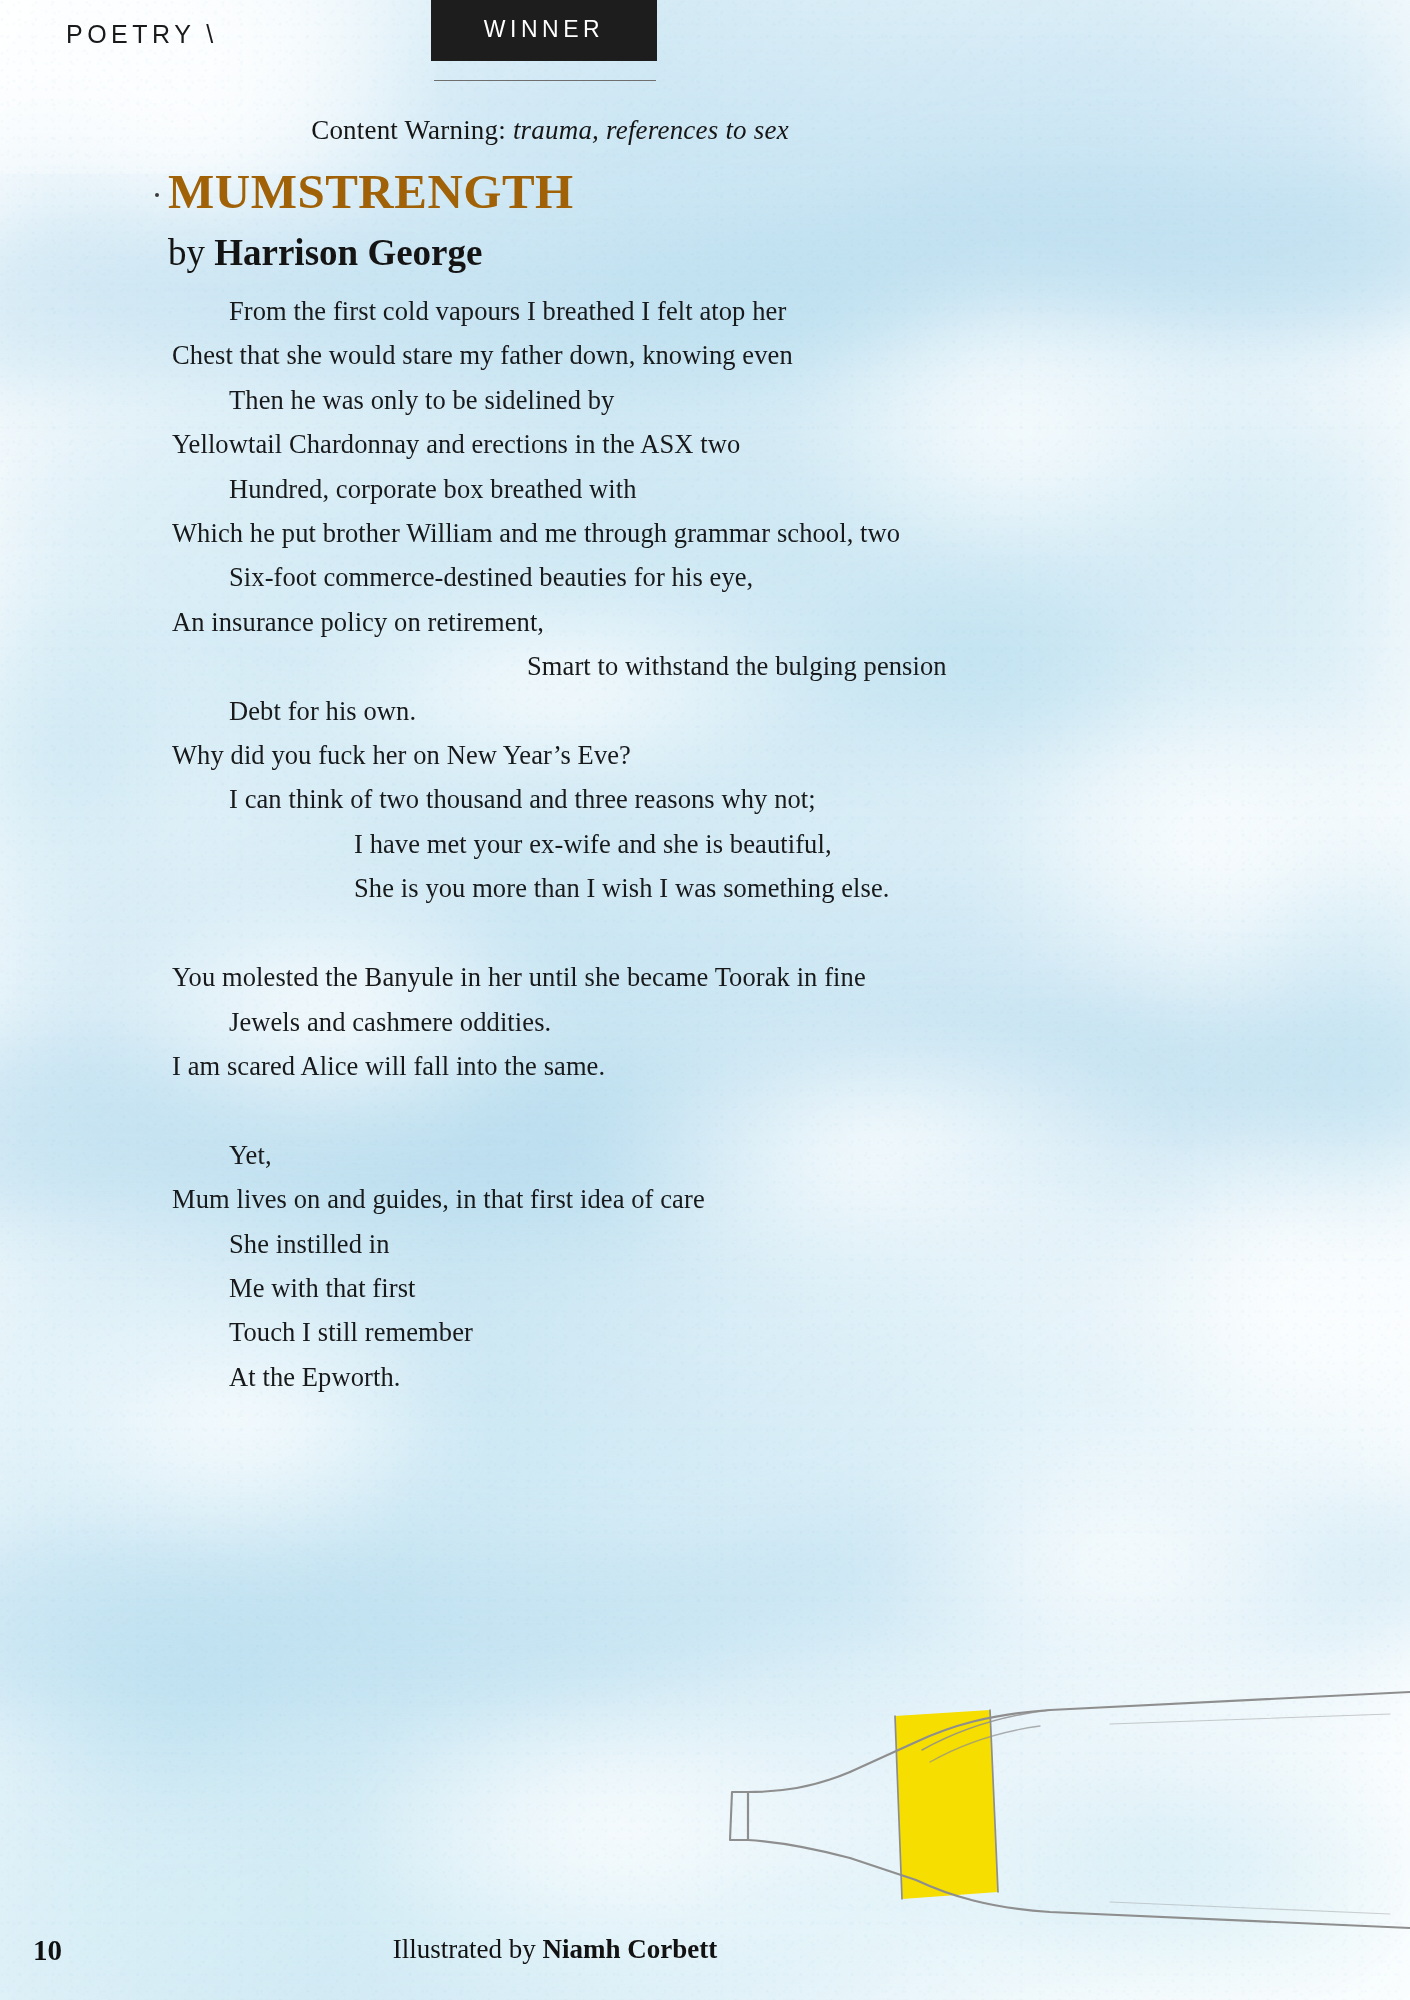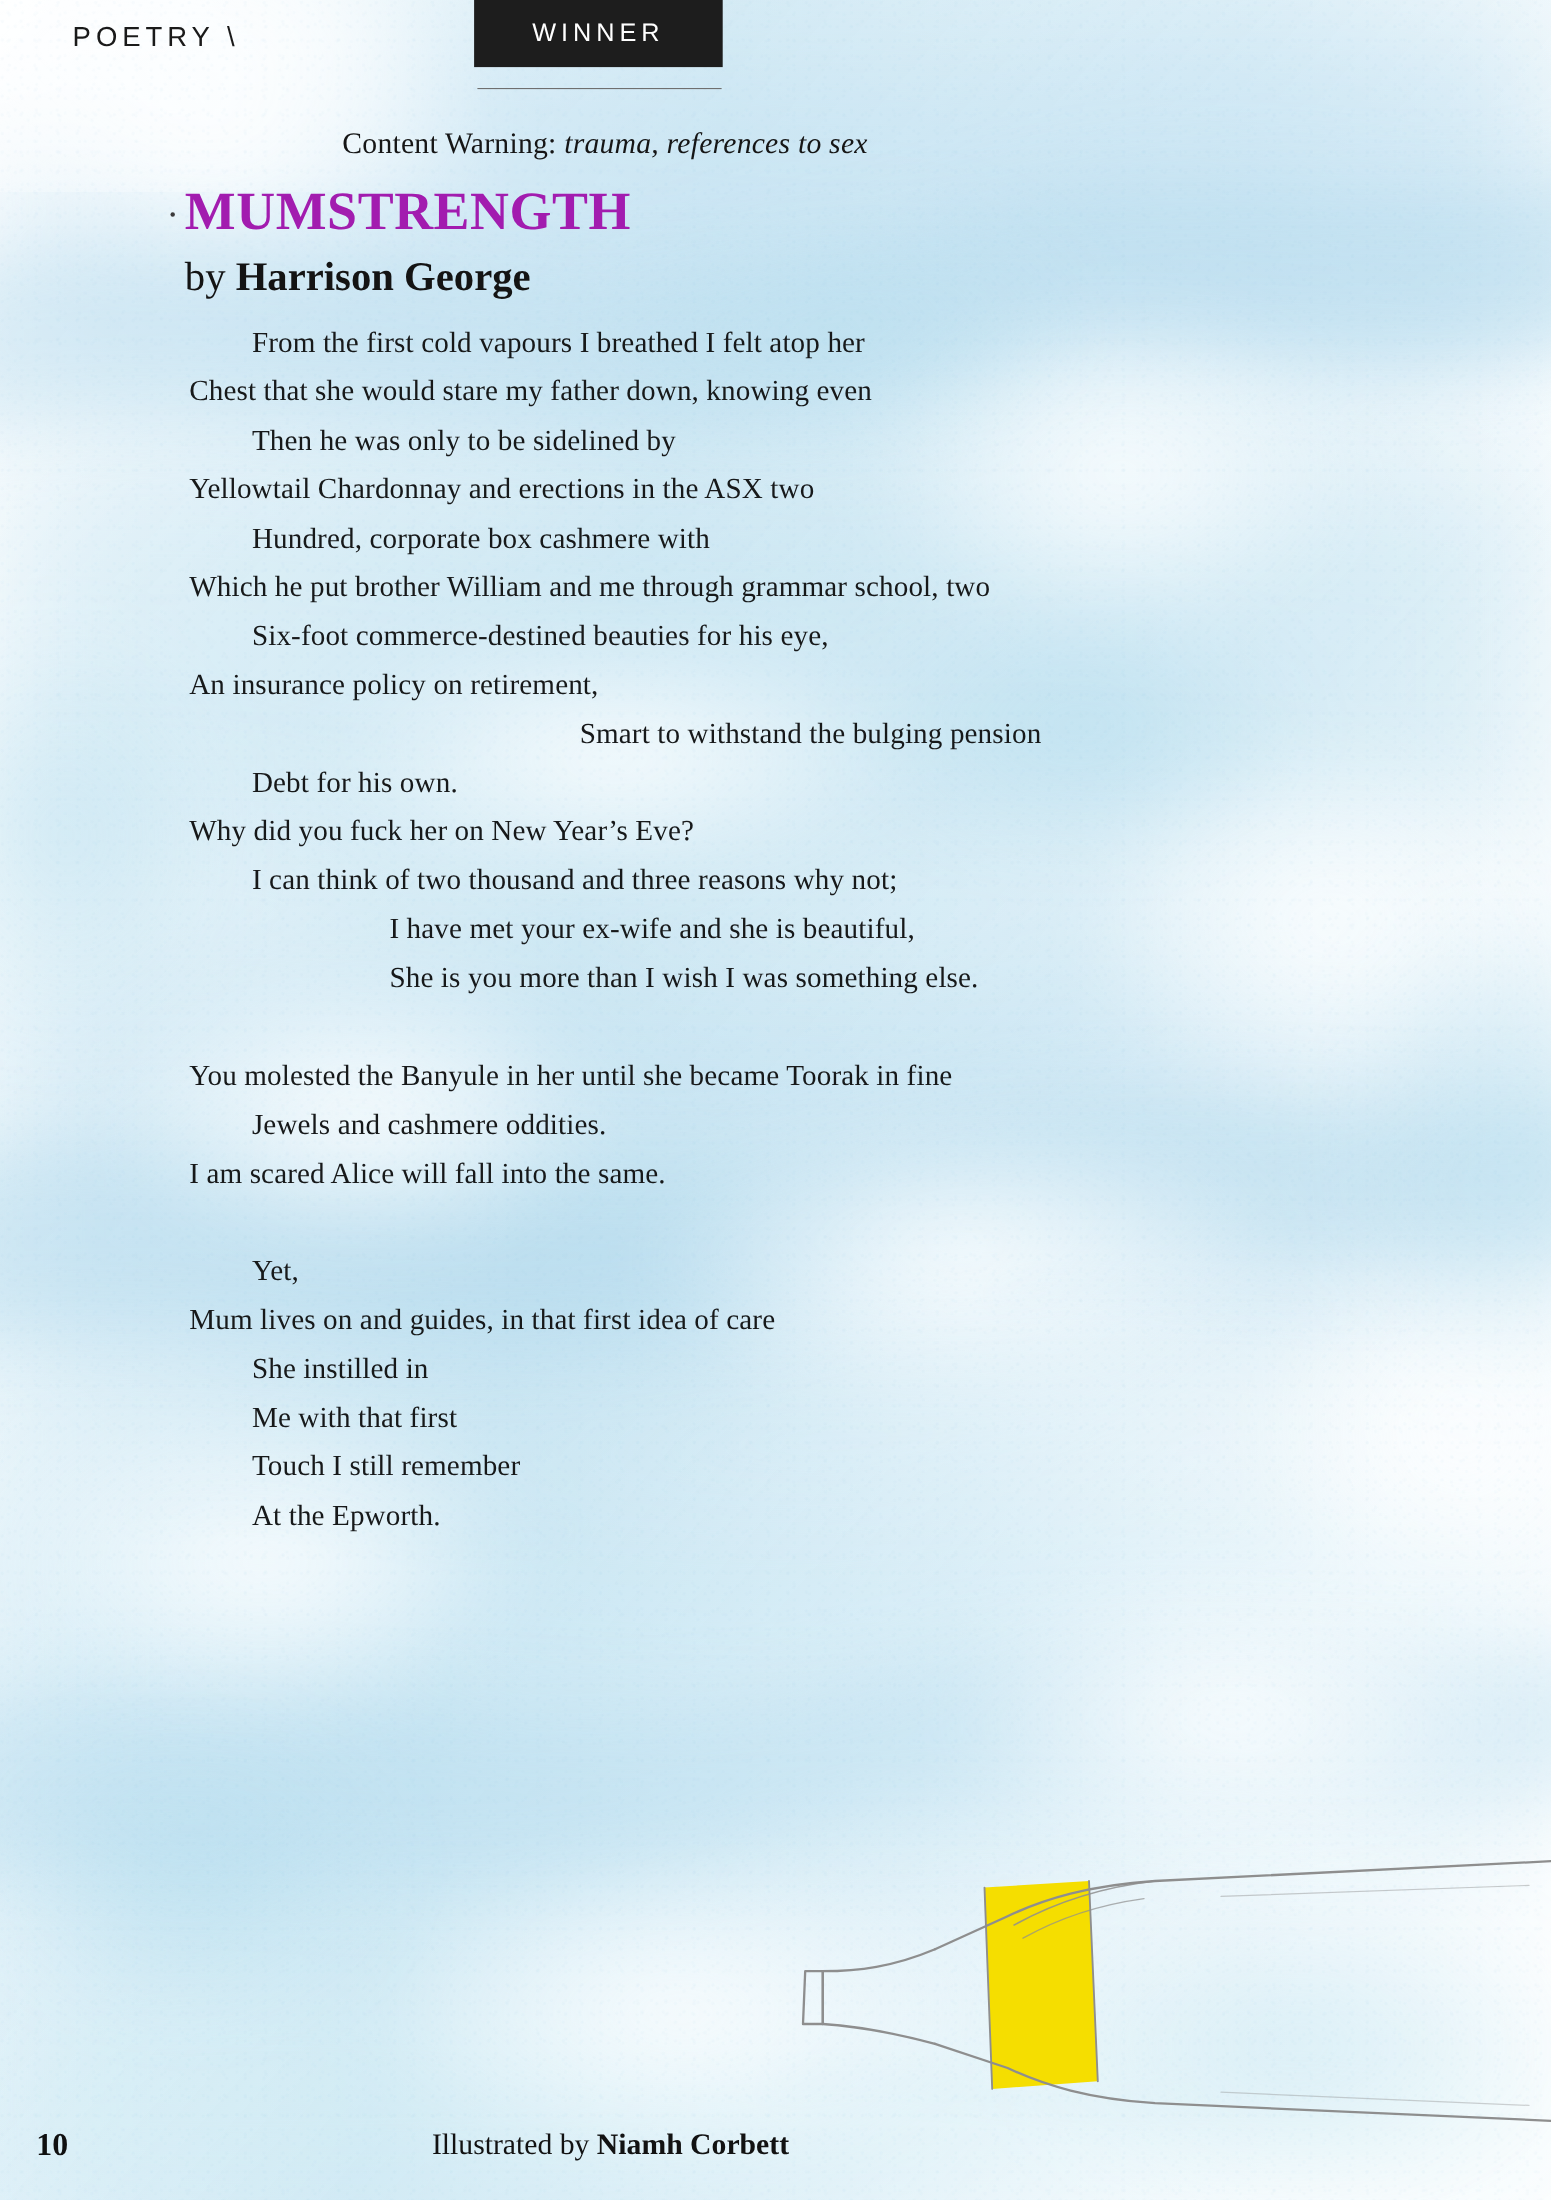--- a/index.html
+++ b/index.html
@@ -48,21 +48,21 @@
   }
 
   .cw{
     position:absolute; left:0; top:115px; width:1100px;
     text-align:center; font-size:27px; color:#161616; letter-spacing:.2px;
   }
   .cw i{ font-style:italic; }
 
   .title{
     position:absolute; left:168px; top:163px;
-    font-size:49px; font-weight:bold; letter-spacing:.5px; color:#a21caf;
+    font-size:49px; font-weight:bold; letter-spacing:.5px; color:#a16207;
   }
   .title .fleck{
     position:absolute; left:-13px; top:30px; width:4px; height:4px;
     background:#3b3b3b; border-radius:50%;
   }
   .byline{
     position:absolute; left:168px; top:231px;
     font-size:37px; color:#141414;
   }
   .byline b{ font-weight:bold; }
@@ -241,21 +241,21 @@
   <div class="byline">
     <span>by</span>
     <b>Harrison George</b>
   </div>
 
   <div class="poem" id="poem-body">
       <div class="pline i1">From the first cold vapours I breathed I felt atop her</div>
       <div class="pline i0">Chest that she would stare my father down, knowing even</div>
       <div class="pline i1">Then he was only to be sidelined by</div>
       <div class="pline i0">Yellowtail Chardonnay and erections in the ASX two</div>
-      <div class="pline i1">Hundred, corporate box cashmere with</div>
+      <div class="pline i1">Hundred, corporate box breathed with</div>
       <div class="pline i0">Which he put brother William and me through grammar school, two</div>
       <div class="pline i1">Six-foot commerce-destined beauties for his eye,</div>
       <div class="pline i0">An insurance policy on retirement,</div>
       <div class="pline i3">Smart to withstand the bulging pension</div>
       <div class="pline i1">Debt for his own.</div>
       <div class="pline i0">Why did you fuck her on New Year’s Eve?</div>
       <div class="pline i1">I can think of two thousand and three reasons why not;</div>
       <div class="pline i2">I have met your ex-wife and she is beautiful,</div>
       <div class="pline i2">She is you more than I wish I was something else.</div>
       <div class="pline i0 blank">&nbsp;</div>

